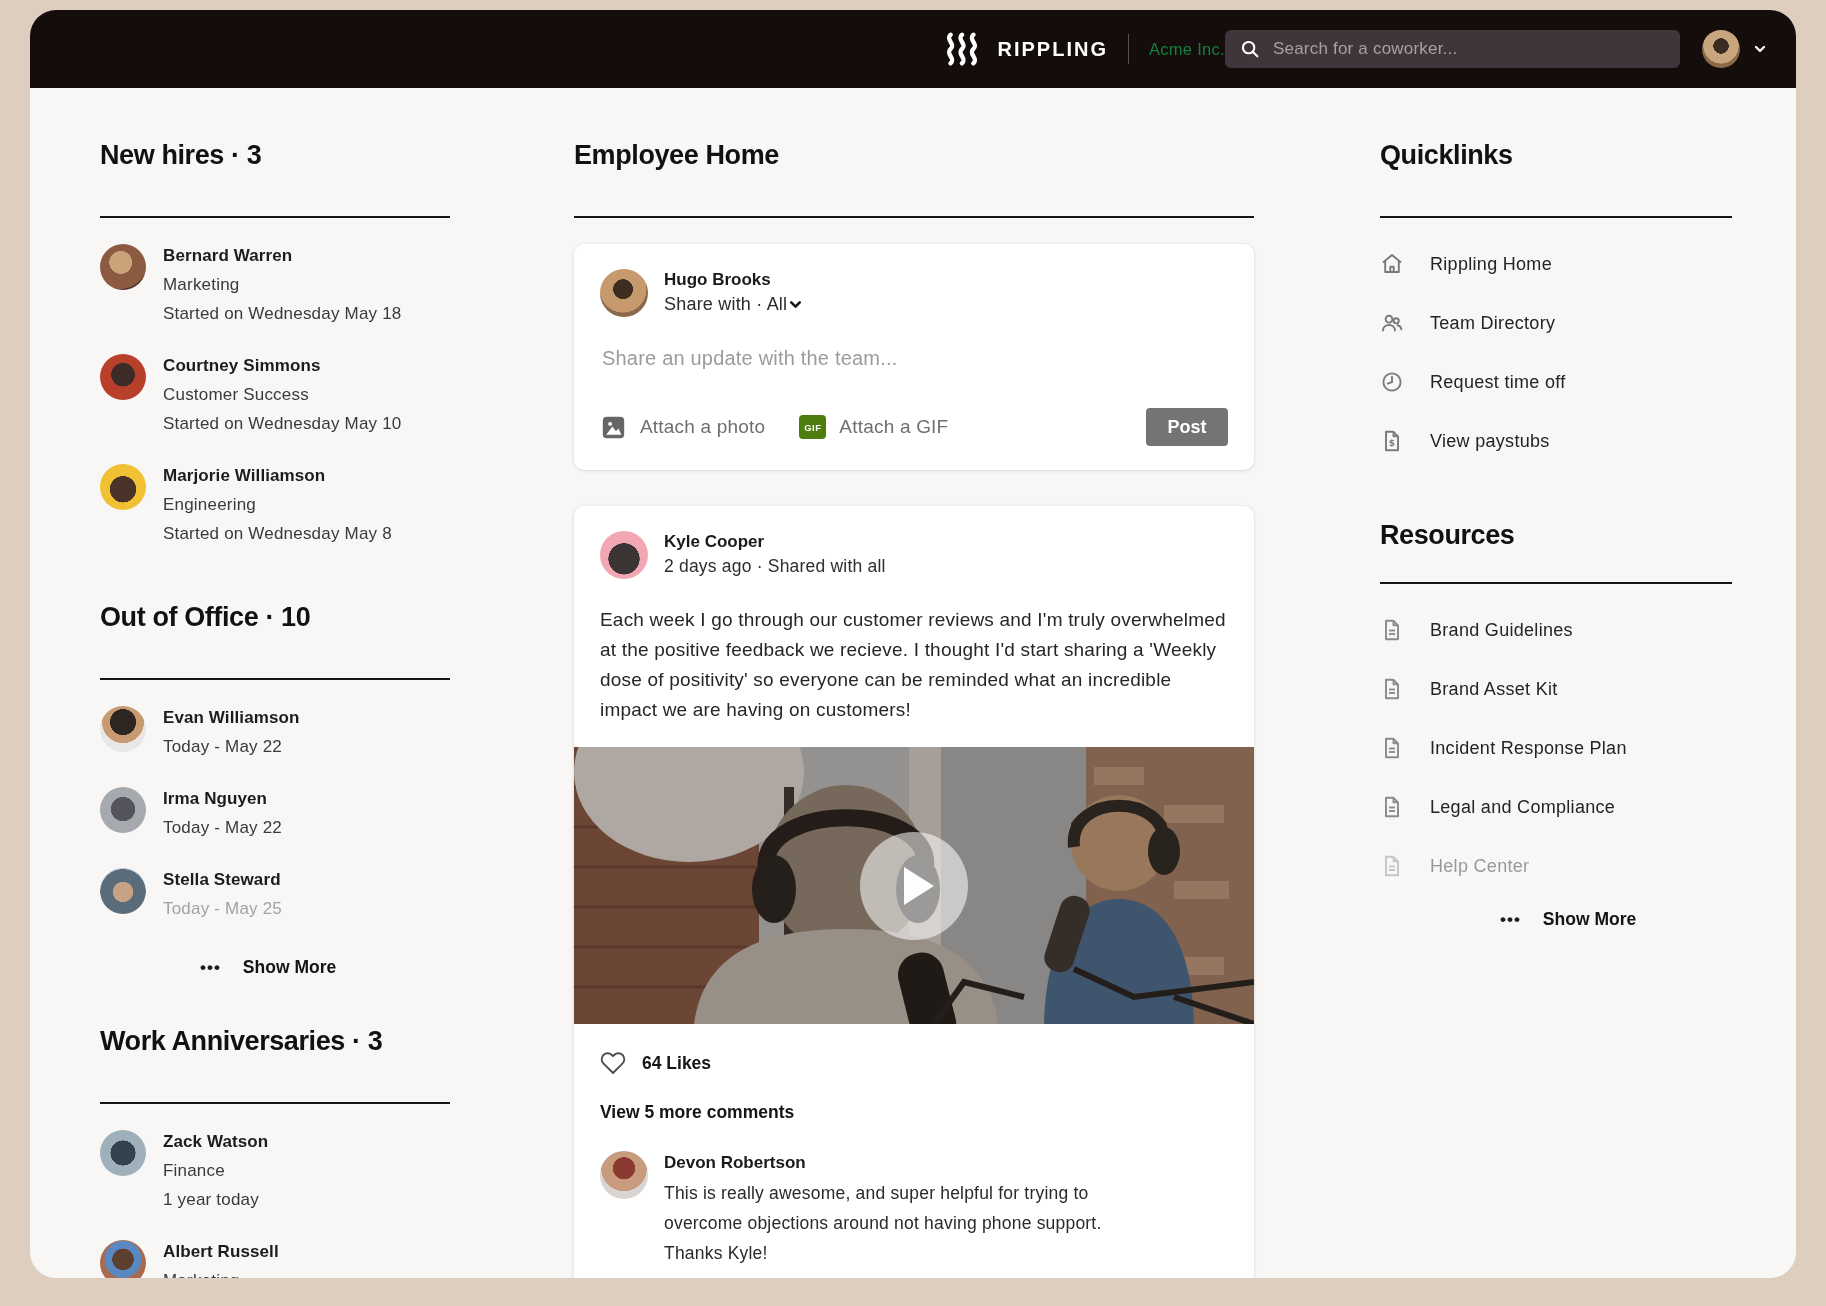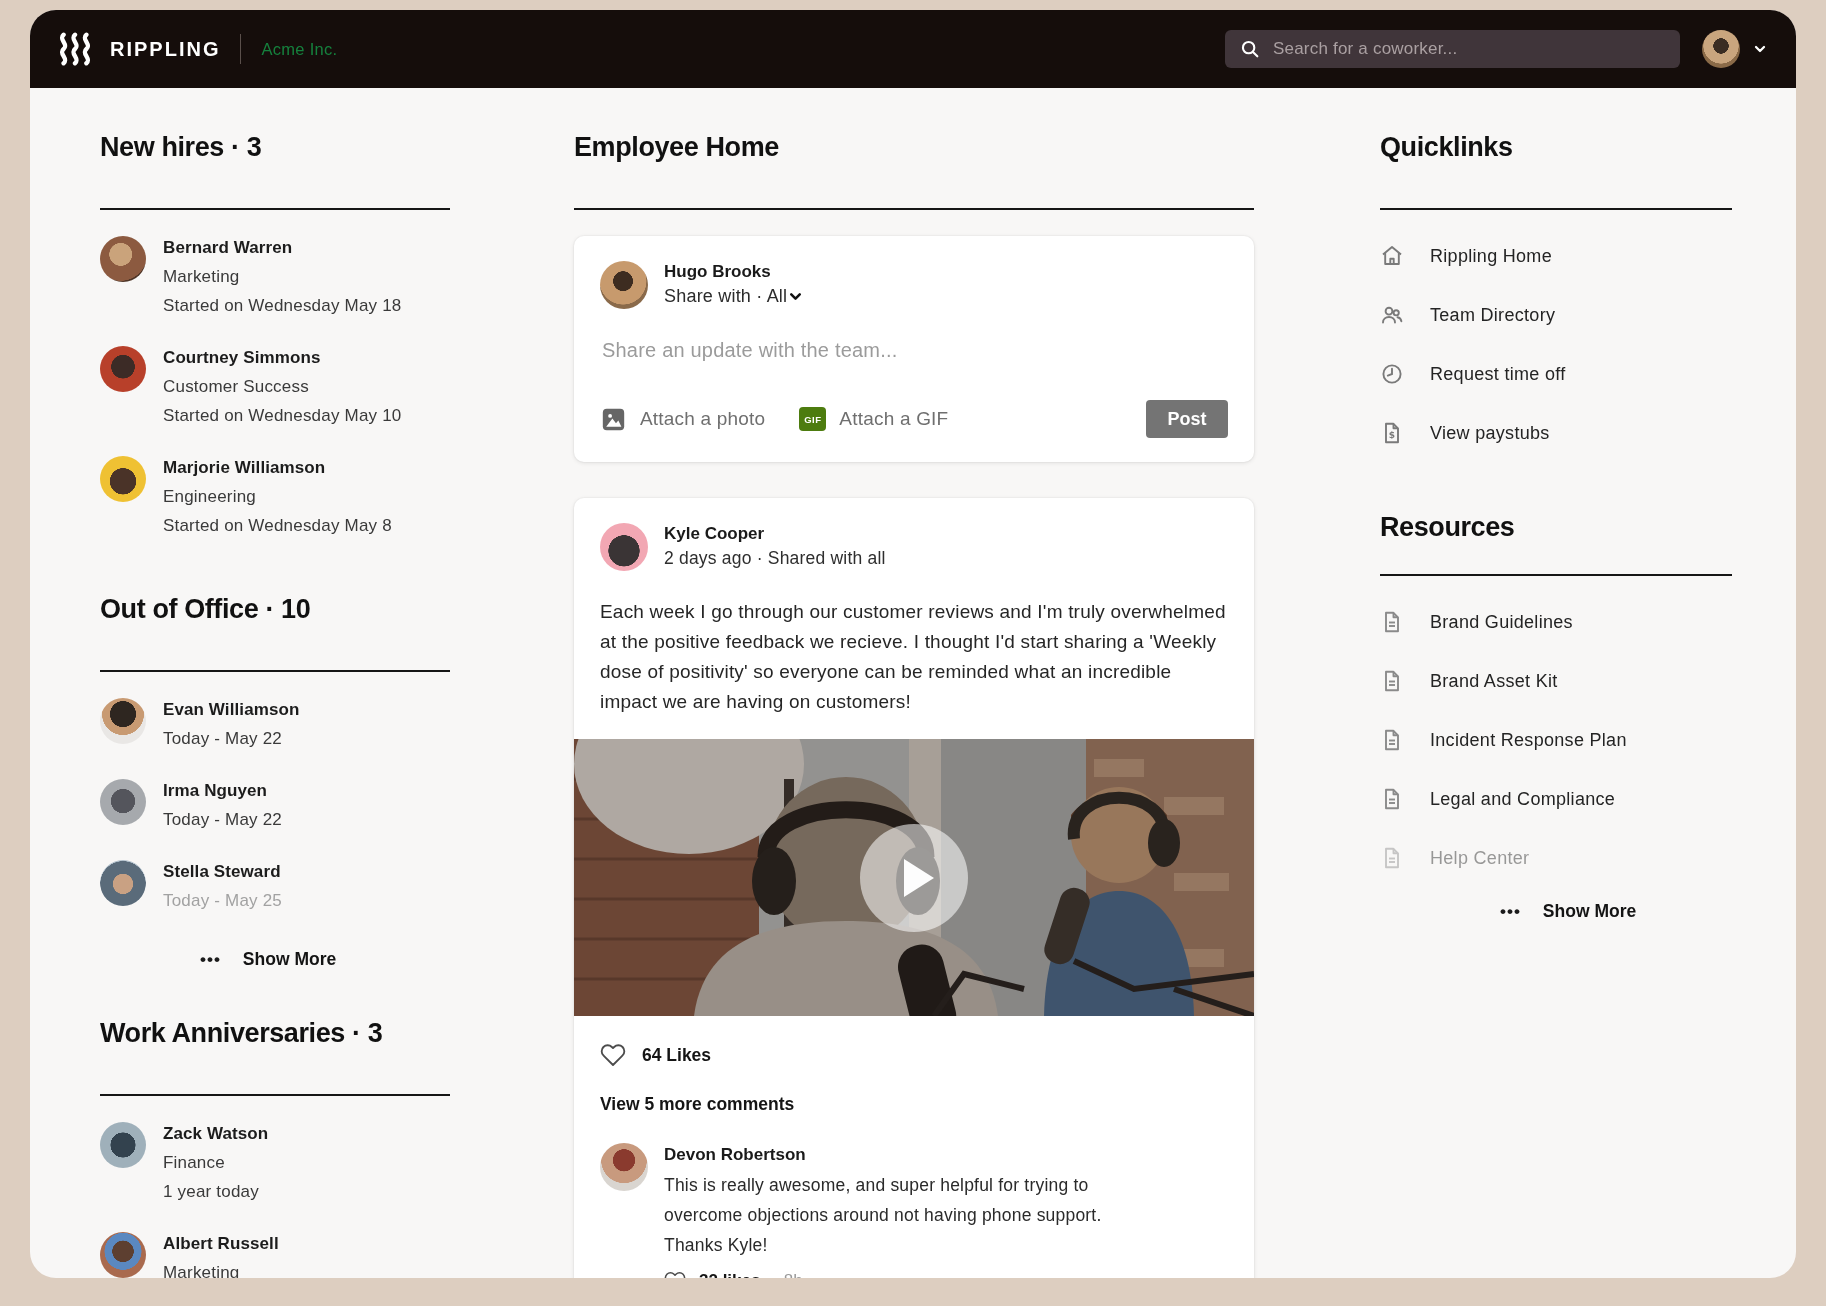--- a/index.html
+++ b/index.html
@@ -3,38 +3,38 @@
 <meta charset="utf-8">
 <style>
   * { margin:0; padding:0; box-sizing:border-box; }
   body { font-family:"Liberation Sans","DejaVu Sans",sans-serif; background:#ddcec0; }
   .frame { position:relative; width:1826px; height:1306px; background:#ddcec0; overflow:hidden; }
   .app { position:absolute; left:30px; top:10px; width:1766px; height:1268px;
          border-radius:26px; overflow:hidden; background:#f8f7f6; }
 
   
   .topbar { height:78px; background:#150d0b; display:flex; align-items:center;
-            justify-content:space-between; padding:0 28px 0 26px; }
+            justify-content:flex-end; padding:0 28px 0 26px; }
   .brand { display:flex; align-items:center; gap:16px; }
   .brand-name { color:#fff; font-size:20px; font-weight:bold; letter-spacing:2px; }
   .brand-sep { width:1px; height:30px; background:#5a4f4b; margin:0 4px; }
   .company { color:#15803d; font-size:16.5px; letter-spacing:0.3px; }
   .top-right { display:flex; align-items:center; gap:22px; }
   .search { display:flex; align-items:center; gap:12px; width:455px; height:38px;
             background:#40353a; border-radius:6px; padding:0 14px; }
   .search input { flex:1; background:transparent; border:none; outline:none;
                   color:#d8cfd1; font-size:17px; font-family:inherit; letter-spacing:0.2px; }
   .search input::placeholder { color:#aaa0a2; }
   .user-menu { display:flex; align-items:center; gap:12px; cursor:pointer; }
   .avatar { border-radius:50%; flex:none; }
   .av-top { width:38px; height:38px; background:radial-gradient(circle at 50% 42%, #3a2c22 0 26%, #c9a57e 27% 60%, #8a6a48 61%); }
 
   
   .content { position:relative; height:1190px; overflow:hidden; }
-  .col { position:absolute; top:8px; }
+  .col { position:absolute; top:16px; }
   .col-left  { left:70px;  width:350px; }
   .col-center{ left:544px; width:680px; }
   .col-right { left:1350px;width:352px; }
 
   h2.sec { font-size:27px; font-weight:bold; color:#111; letter-spacing:-0.4px; line-height:34px; margin-top:34px; }
   h2.gap { margin-top:52px; }
   h2.gap2 { margin-top:46px; }
   h2.gap3 { margin-top:64px; }
   .rule { border-top:2px solid #161616; margin-top:44px; }
   .rule-tight { margin-top:30px; }

